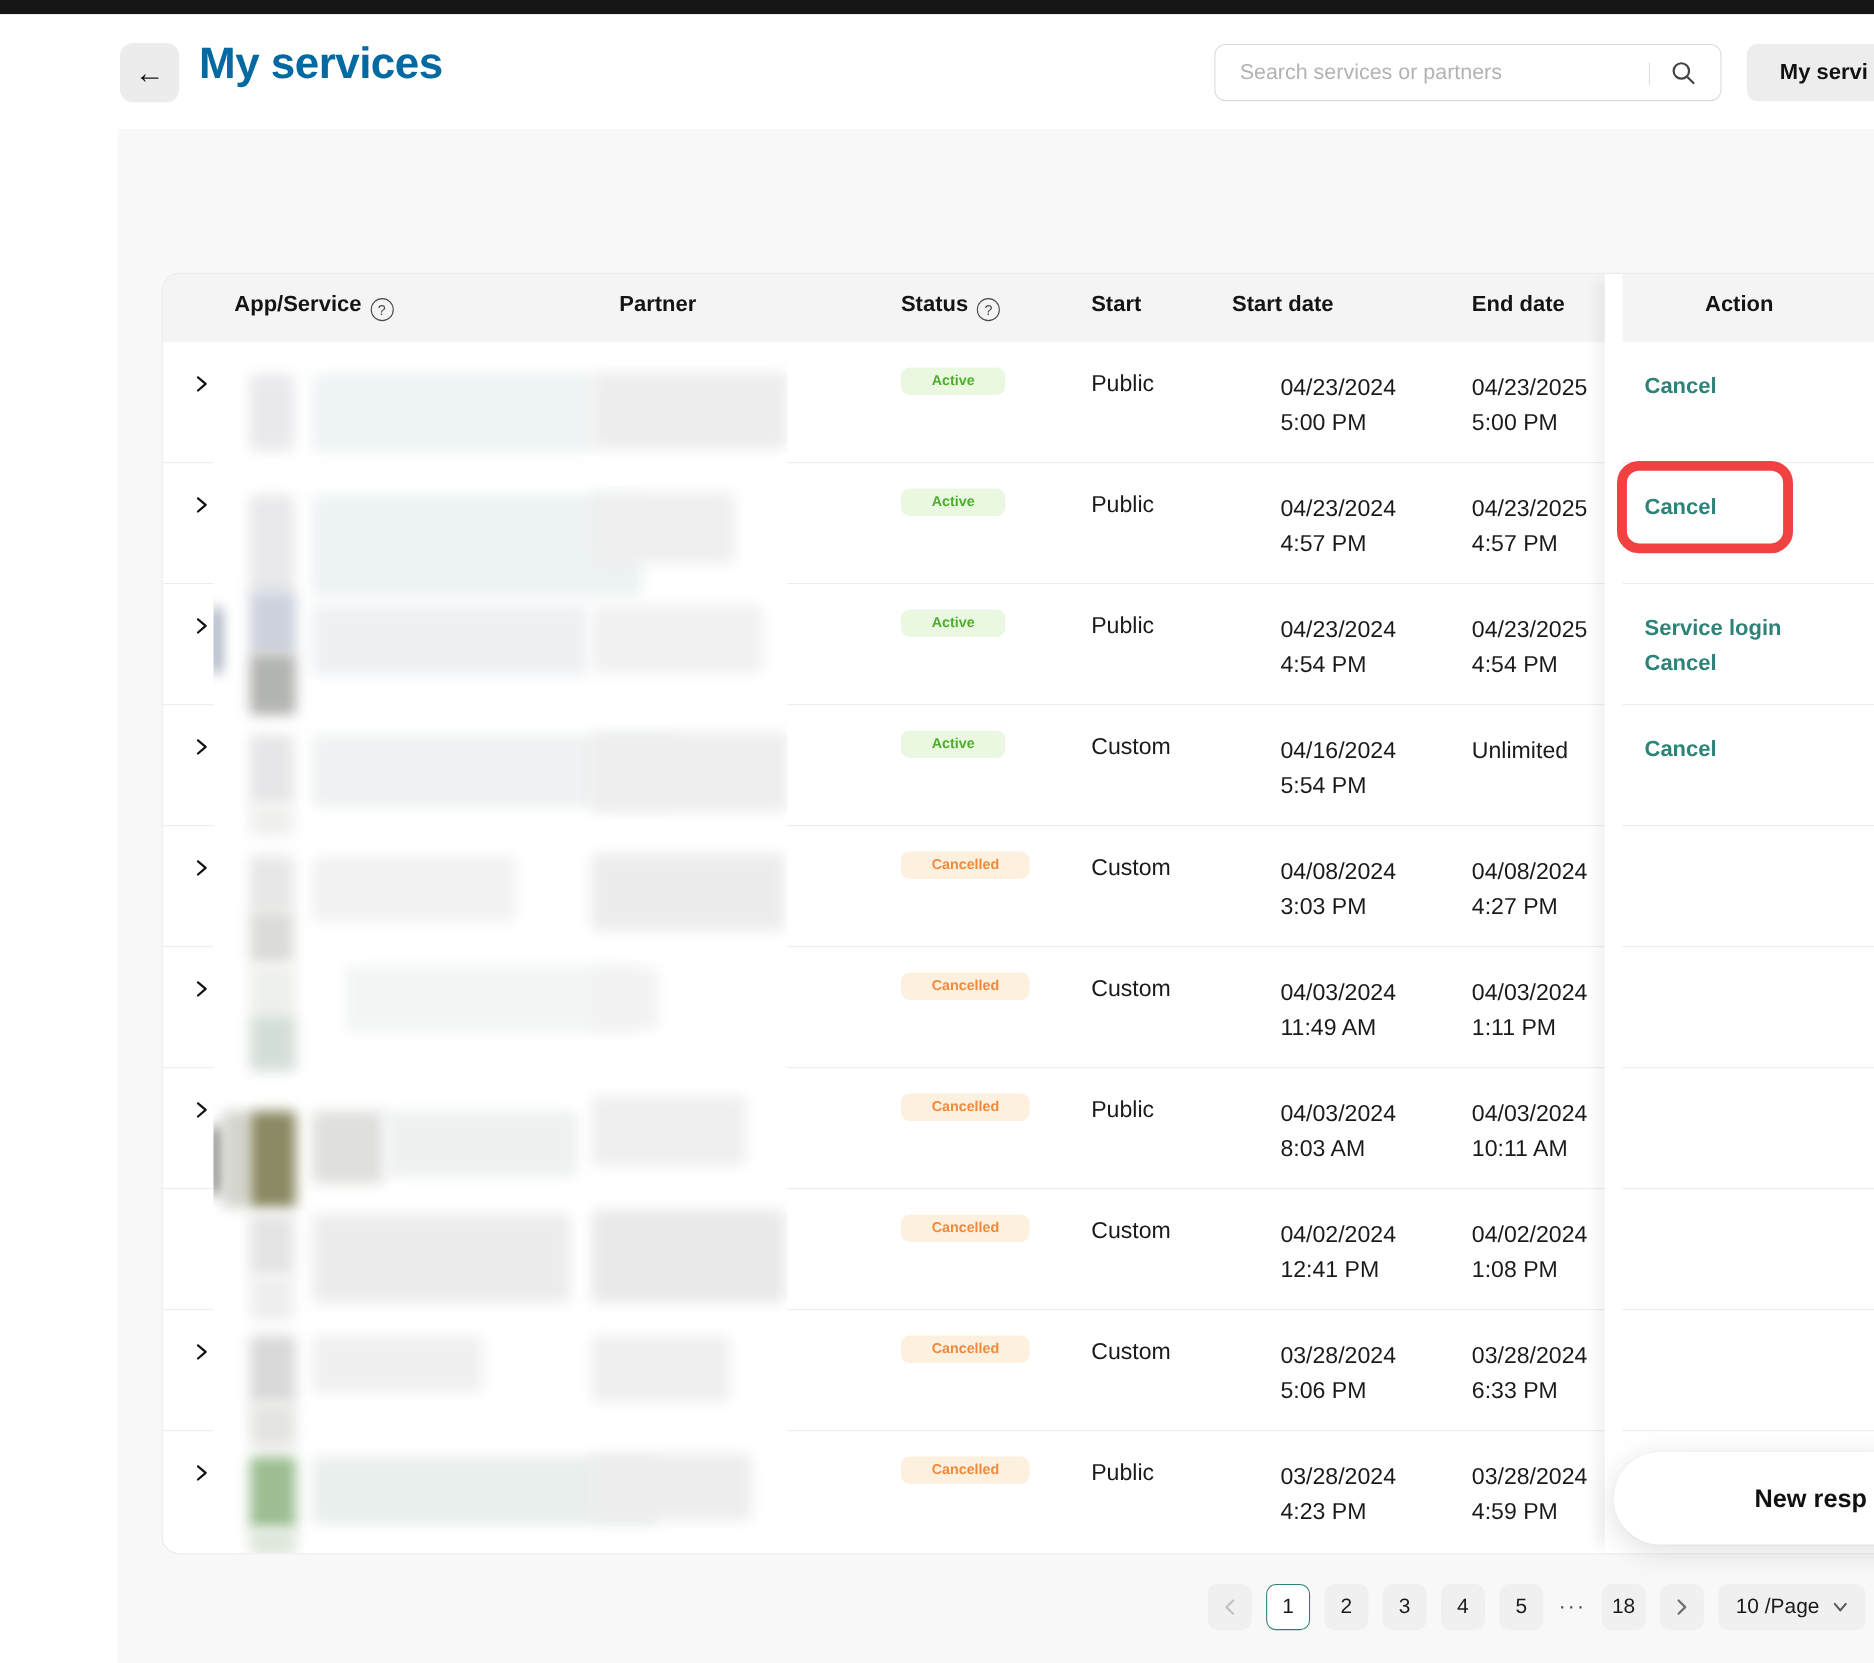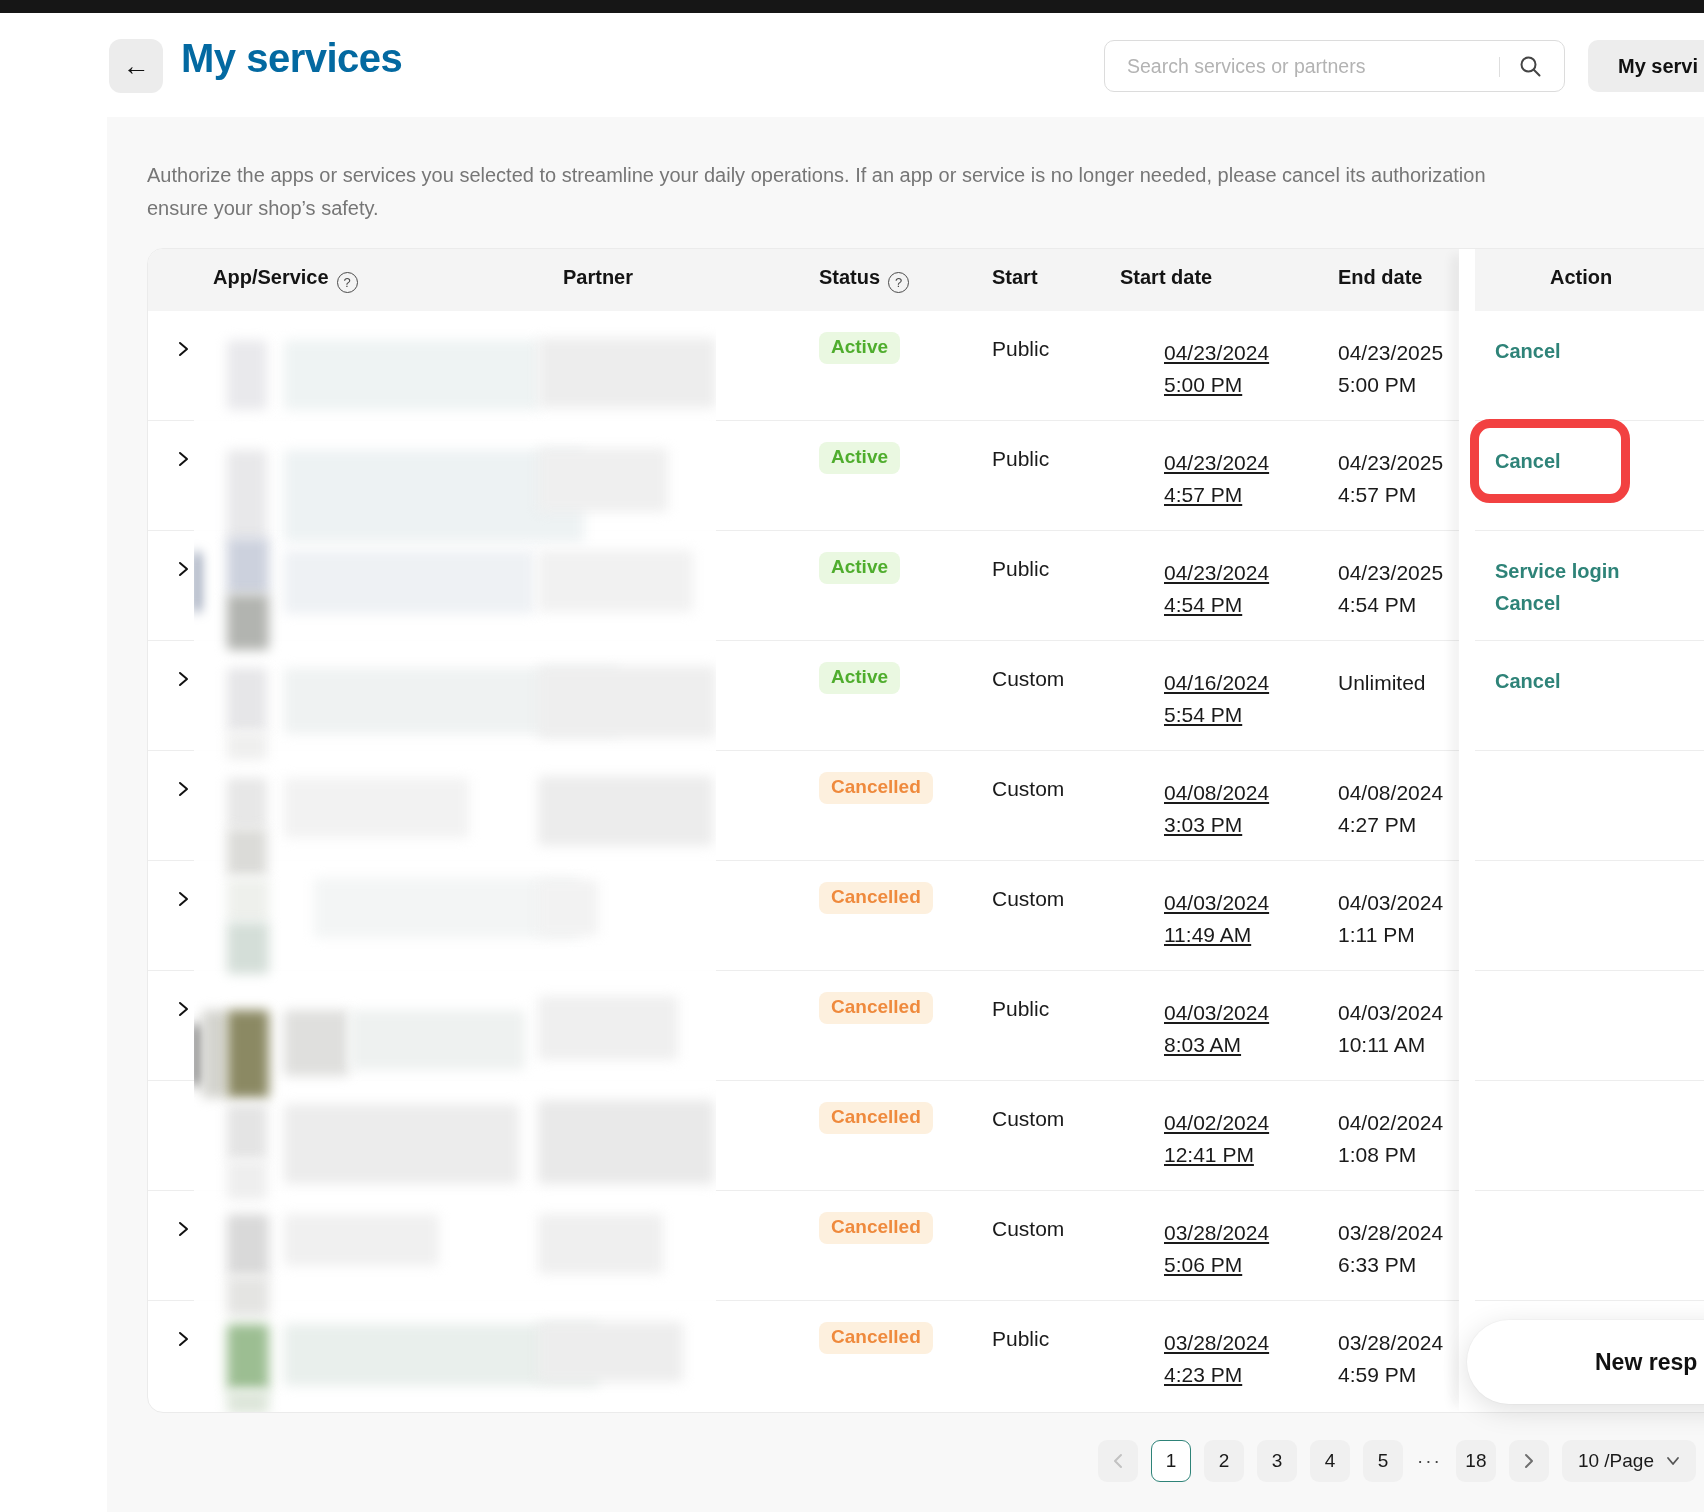--- a/index.html
+++ b/index.html
@@ -39,25 +39,25 @@
   .help{display:inline-flex;width:19px;height:19px;border:1.4px solid #4a4a4a;border-radius:50%;
         font-size:13px;font-weight:400;color:#4a4a4a;align-items:center;justify-content:center;
         margin-left:8px;vertical-align:-3px;}
   .rows-host{position:absolute;left:0;top:0;width:100%;height:100%;}
   .row{position:absolute;left:0;width:100%;border-bottom:1px solid #ededed;box-sizing:border-box;}
   .row:last-child{border-bottom:0;}
   .cell{position:absolute;font-size:21px;color:#1a1a1a;}
   .c-expand{left:27px;top:29px;width:16px;height:18px;cursor:pointer;}
   .c-status{left:671px;top:21px;}
   .c-type{left:844px;top:26px;}
-  .c-start{left:1016px;top:26px;line-height:32px;text-decoration:underline;}
+  .c-start{left:1016px;top:26px;line-height:32px;}
   .c-end{left:1190px;top:26px;line-height:32px;}
   .c-action{left:1347px;top:24px;display:flex;flex-direction:column;line-height:32px;z-index:5;}
   .action-link{font-size:20px;font-weight:600;color:var(--accent,#2e8378);cursor:pointer;text-decoration:none;}
-  .badge{display:inline-block;padding:4px 12px 6px;border-radius:8px;font-size:19px;font-weight:600;}
+  .badge{display:inline-block;padding:4px 28px 6px;border-radius:8px;font-size:13px;font-weight:600;}
   .badge--active{color:var(--badge-active-text,#4fad2d);background:var(--badge-active-bg,#eaf8e1);}
   .badge--cancelled{color:var(--badge-cancelled-text,#ef8a3d);background:var(--badge-cancelled-bg,#fdf0de);}
 
   
   .blur-overlay{position:absolute;left:46px;top:63px;width:522px;height:1100px;
                 background:rgba(255,255,255,.9);z-index:3;overflow:hidden;}
   .blob{position:absolute;filter:blur(6px);border-radius:4px;}
 
   
   .col-sep{position:absolute;left:1311px;top:0;bottom:0;width:16px;background:#fff;
@@ -102,24 +102,20 @@
       <svg class="search-icon" viewBox="0 0 24 24">
         <circle cx="10.5" cy="10.5" r="7" fill="none" stroke="#444" stroke-width="2"></circle>
         <line x1="15.8" y1="15.8" x2="21.5" y2="21.5" stroke="#444" stroke-width="2" stroke-linecap="round"></line>
       </svg>
     </div>
     <div class="partial-btn">
       <span>My servi</span>
     </div>
   </div>
 
-  <div class="desc">
-    <div class="line">Authorize the apps or services you selected to streamline your daily operations. If an app or service is no longer needed, please cancel its authorization</div>
-    <div class="line">ensure your shop’s safety.</div>
-  </div>
 
   <div class="table-card">
     <div class="rows-host" id="rows-host">
         <div class="row" style="top: 62px; height: 110px;">
     <svg class="cell c-expand" viewBox="0 0 16 18">
       <path d="M5 3 L12 9 L5 15" fill="none" stroke="#111" stroke-width="2" stroke-linecap="round" stroke-linejoin="round"></path>
     </svg>
     <div class="cell c-status"><span class="badge badge--active">Active</span></div>
     <div class="cell c-type">Public</div>
     <div class="cell c-start">

